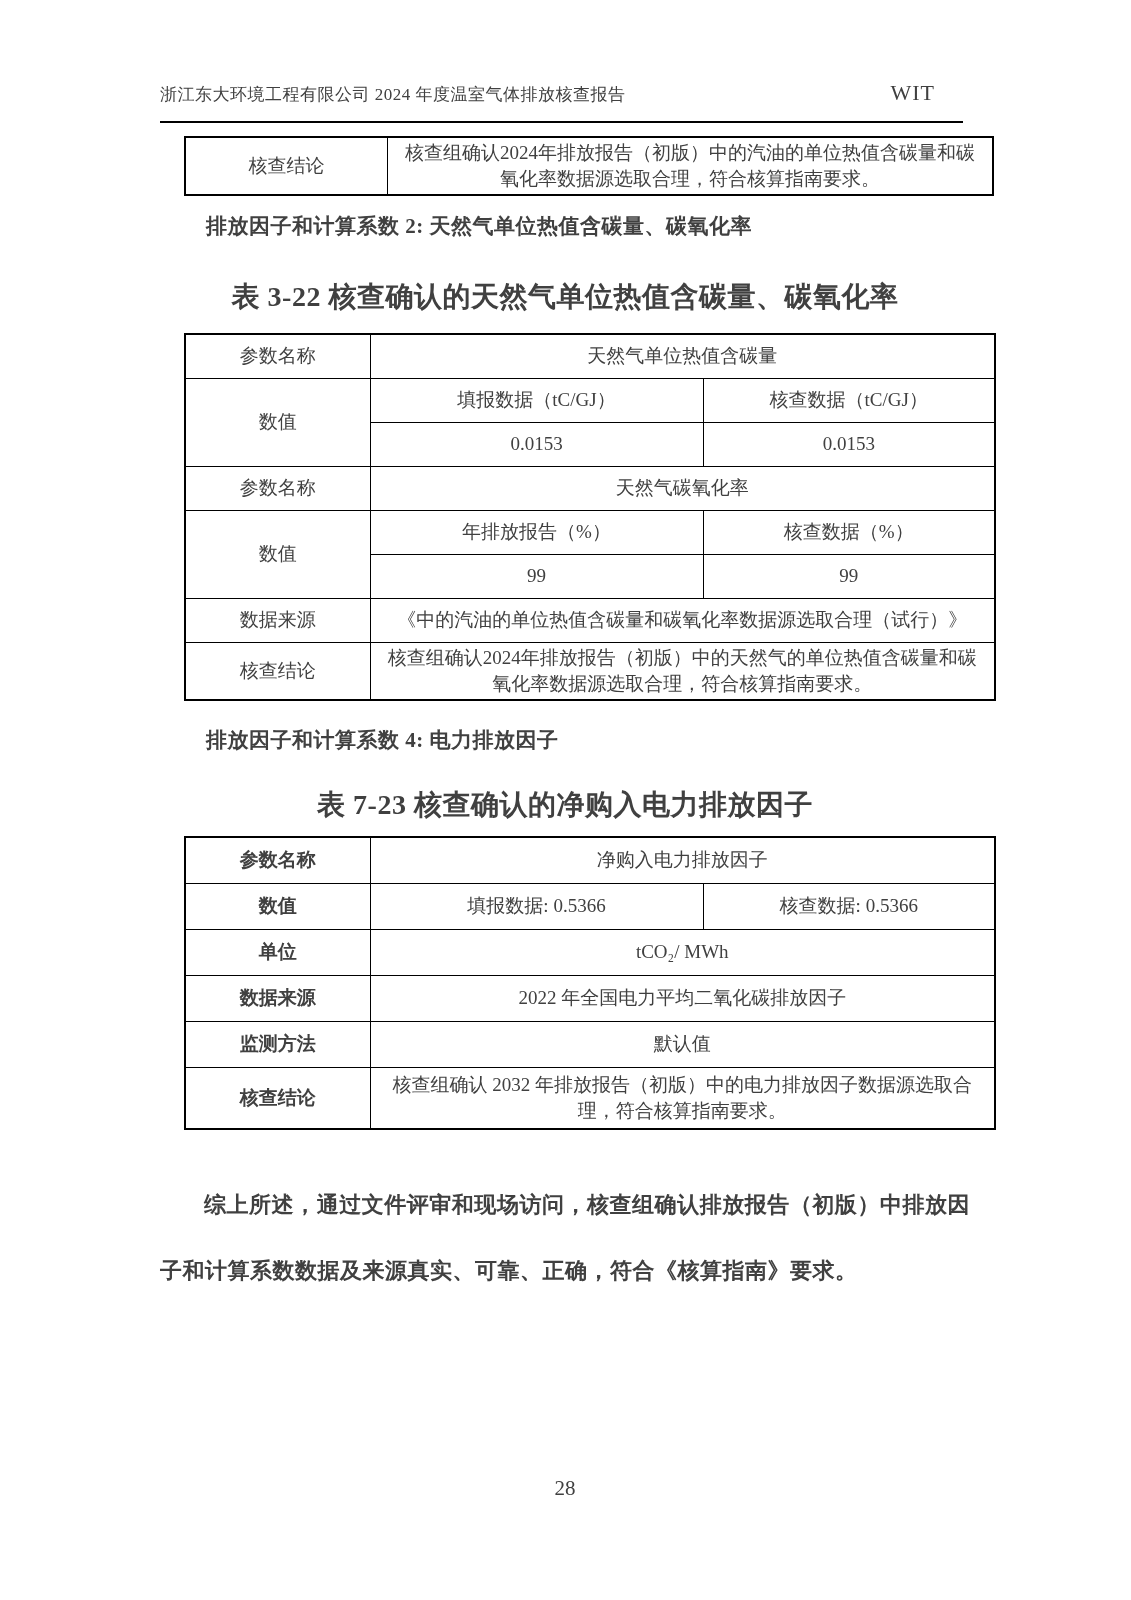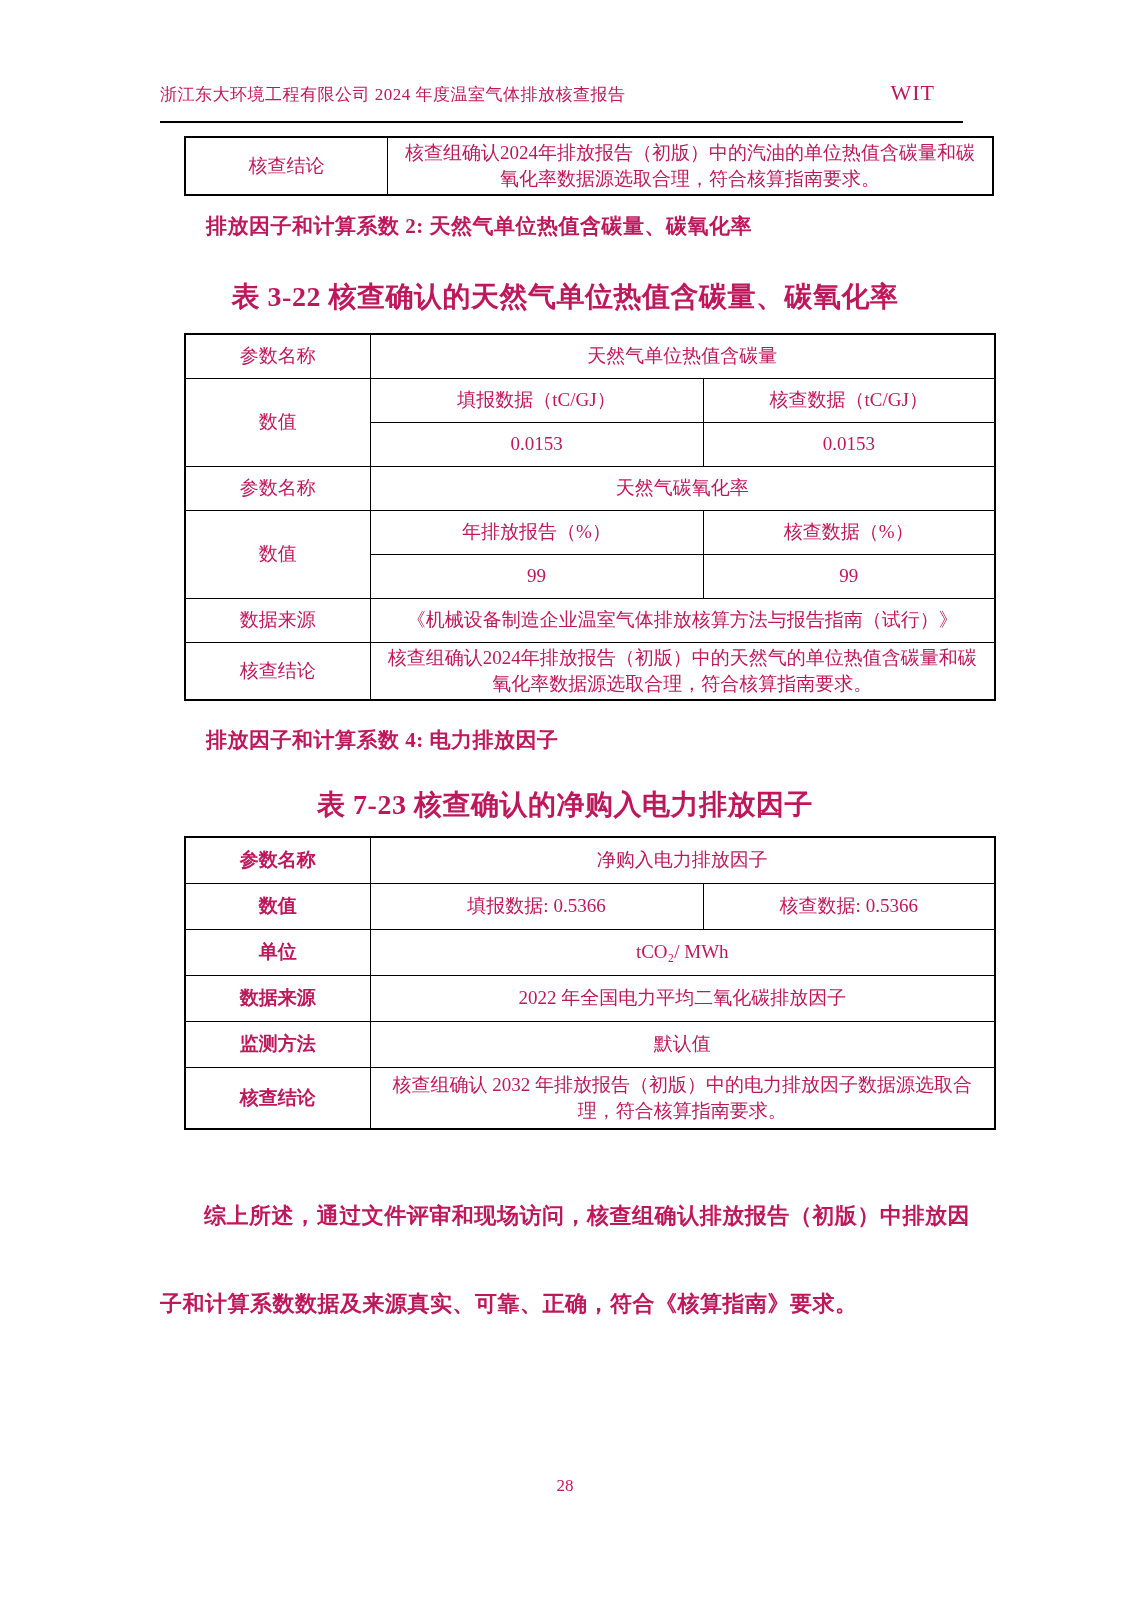--- a/index.html
+++ b/index.html
@@ -2,21 +2,21 @@
 <html><head>
 <meta charset="utf-8">
 <style>
   html,body{margin:0;padding:0;background:#e8e8e8;}
   .page{
     position:relative;
     width:1131px;height:1600px;
     background:#ffffff;
     margin:0 auto;
     font-family:"Liberation Serif","DejaVu Serif",serif;
-    color:#be185d;
+    color:#404040;
     overflow:hidden;
   }
   .content{position:absolute;left:160px;width:810px;}
 
   
   .hdr{top:80px;display:flex;justify-content:space-between;align-items:baseline;}
   .hdr-title{font-size:17px;letter-spacing:.5px;}
   .hdr-logo{font-size:22px;padding-right:35px;letter-spacing:1px;}
   .hdr-rule{top:121px;height:2px;width:803px;background:#000;}
 
@@ -61,28 +61,28 @@
   
   col.c-label{width:185px;}
   col.c-rep{width:333px;}
   col.c-ver{width:292px;}
 
   
   .closing{
     top:1172px;
     font-size:22px;
     font-weight:bold;
-    line-height:88px;
+    line-height:66px;
     text-align:justify;
     text-indent:2em;
     letter-spacing:.5px;
   }
 
   
-  .pageno{top:1476px;width:810px;text-align:center;font-size:17px;}
+  .pageno{top:1476px;width:810px;text-align:center;font-size:21px;}
 </style>
 </head>
 <body>
 
 <div class="page">
 
   <div class="content hdr">
     <span class="hdr-title">浙江东大环境工程有限公司 2024 年度温室气体排放核查报告</span>
     <span class="hdr-logo">WIT</span>
   </div>
@@ -129,21 +129,21 @@
       <td class="lbl" rowspan="2">数值</td>
       <td>年排放报告（%）</td>
       <td>核查数据（%）</td>
     </tr>
     <tr class="r">
       <td>99</td>
       <td>99</td>
     </tr>
     <tr class="r">
       <td class="lbl">数据来源</td>
-      <td colspan="2">《机械设备制造企业温室气体排放核算方法与报告指南（试行）》</td>
+      <td colspan="2">《中的汽油的单位热值含碳量和碳氧化率数据源选取合理（试行）》</td>
     </tr>
     <tr class="rc">
       <td class="lbl">核查结论</td>
       <td colspan="2" class="txt-l">核查组确认2024年排放报告（初版）中的天然气的单位热值含碳量和碳氧化率数据源选取合理，符合核算指南要求。</td>
     </tr>
   </tbody>
     </table>
 
   <div class="content sec-heading h2">排放因子和计算系数 4: 电力排放因子</div>
 

